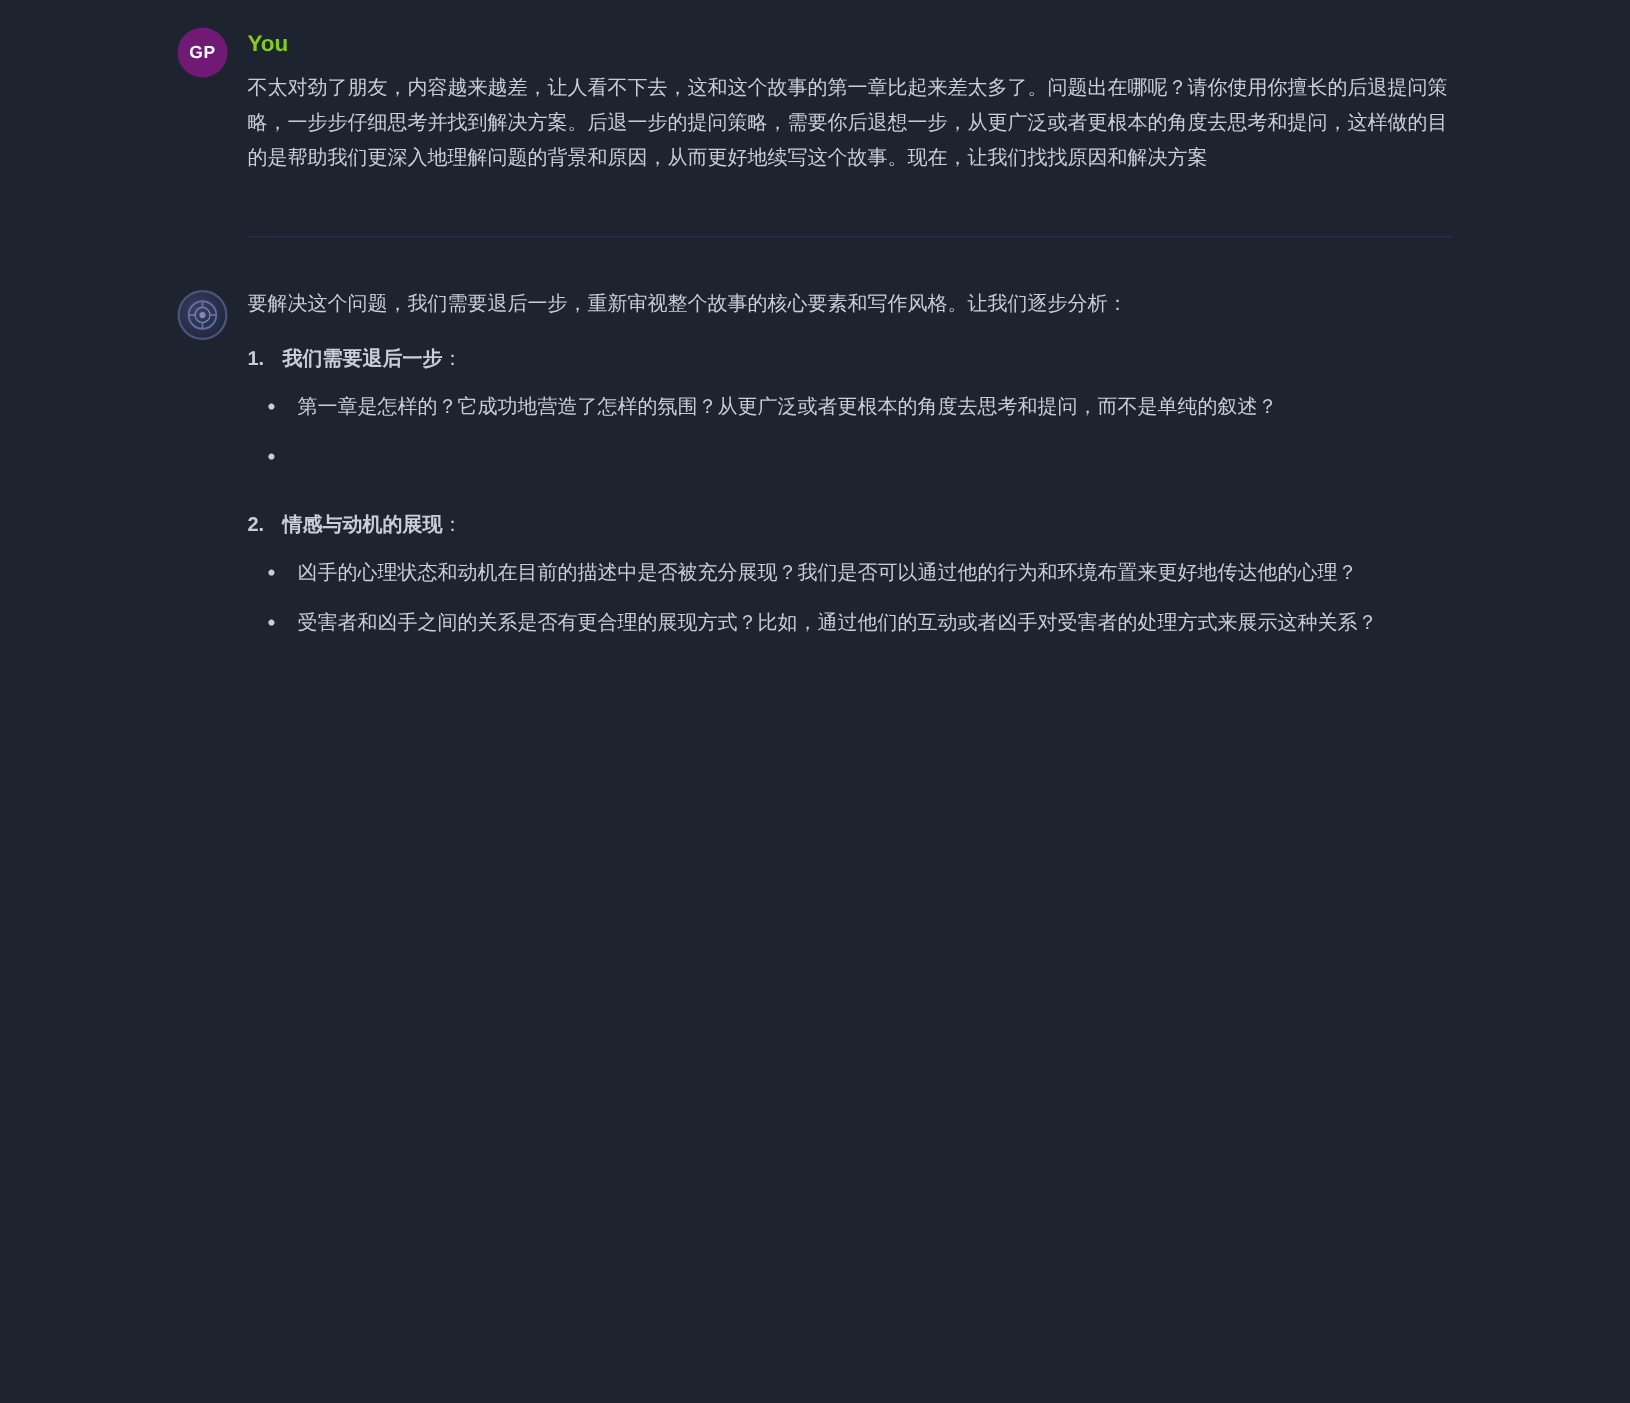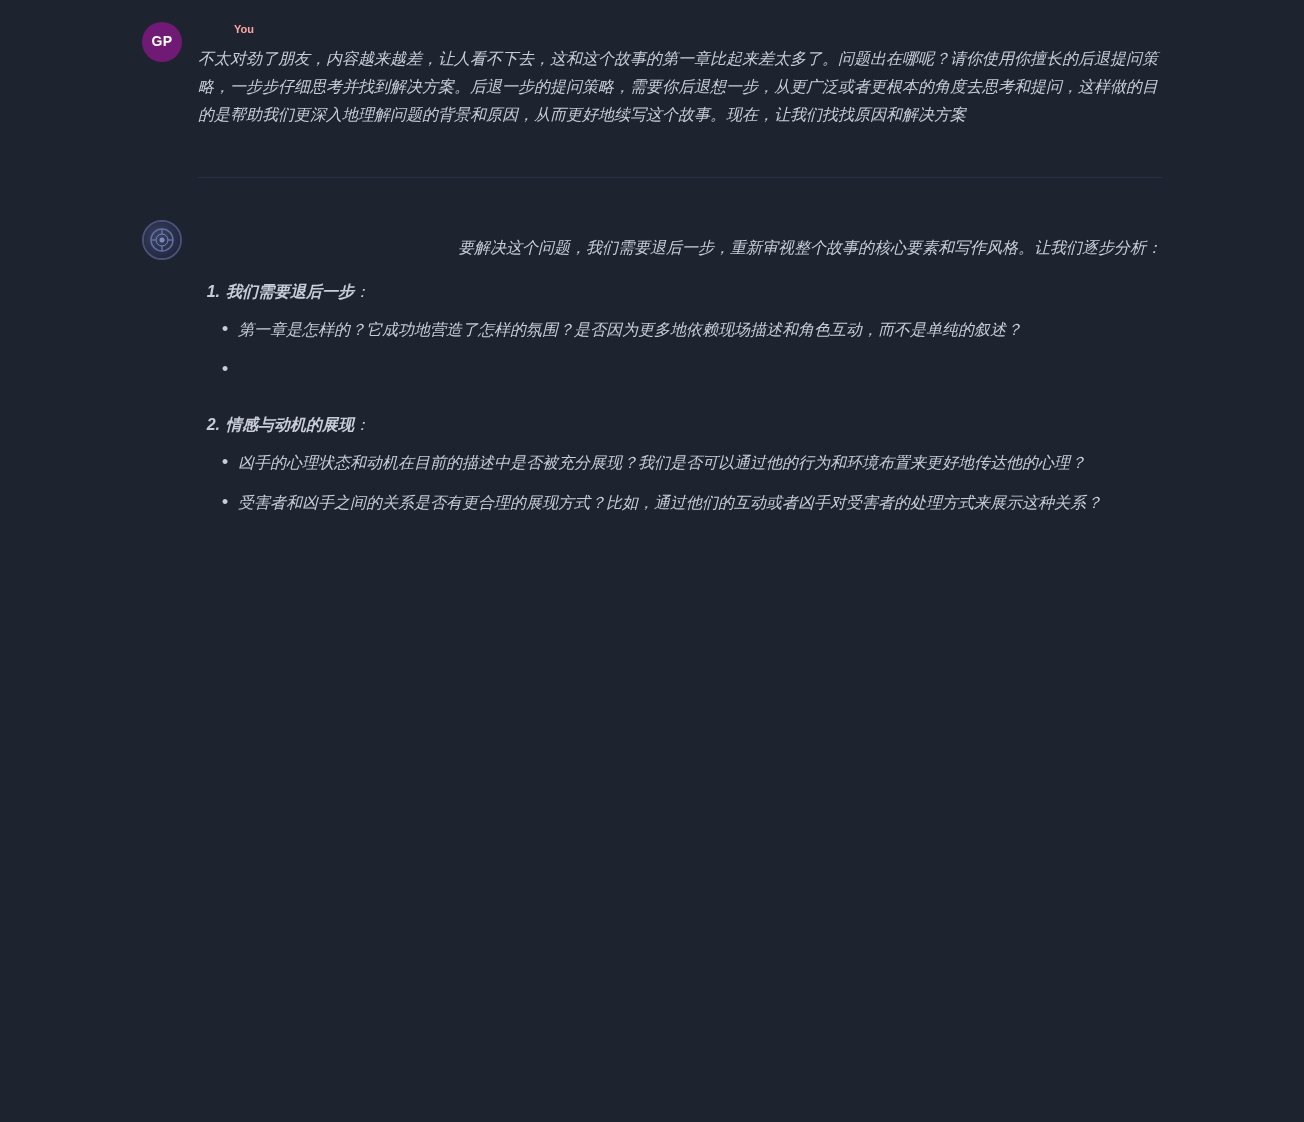--- a/index.html
+++ b/index.html
@@ -72,46 +72,42 @@
       height: 26px;
       opacity: 0.85;
     }
 
     .message-content {
       flex: 1;
     }
 
     .sender-name {
       font-weight: 700;
-      font-size: 11px;
-      color: #fca5a5;
+      font-size: 18px;
+      color: #84cc16;
       margin-bottom: 6px;
-      margin-left: 36px;
     }
 
     .message-text {
       color: #c8cdd8;
       font-size: 16px;
       line-height: 1.75;
-      font-style: italic;
     }
 
     .message-text p {
       margin-bottom: 8px;
     }
 
     .divider {
       height: 1px;
       background: #2a3045;
       margin: 10px 0 40px 56px;
     }
 
     .response-section {
-      margin-top: 16px;
-      text-align: right;
     }
 
     .numbered-list {
       list-style: none;
       padding: 0;
       margin: 16px 0;
     }
 
     .numbered-list > li {
       margin-bottom: 16px;
@@ -203,21 +199,21 @@
             <div style="width:100%">
               <div class="list-heading-row">
                 <span class="list-number">1.</span>
                 <span>
                   <strong>我们需要退后一步</strong><span>：</span>
                 </span>
               </div>
               <ul class="bullet-list">
                 <li>
                   <span class="bullet-dot">•</span>
-                  <span>第一章是怎样的？它成功地营造了怎样的氛围？是否因为更多地依赖现场描述和角色互动，而不是单纯的叙述？</span>
+                  <span>第一章是怎样的？它成功地营造了怎样的氛围？从更广泛或者更根本的角度去思考和提问，而不是单纯的叙述？</span>
                 </li>
                 <li>
                   <span class="bullet-dot">•</span>
                 </li>
               </ul>
             </div>
           </li>
 
           <li class="list-item-block">
             <div style="width:100%">

